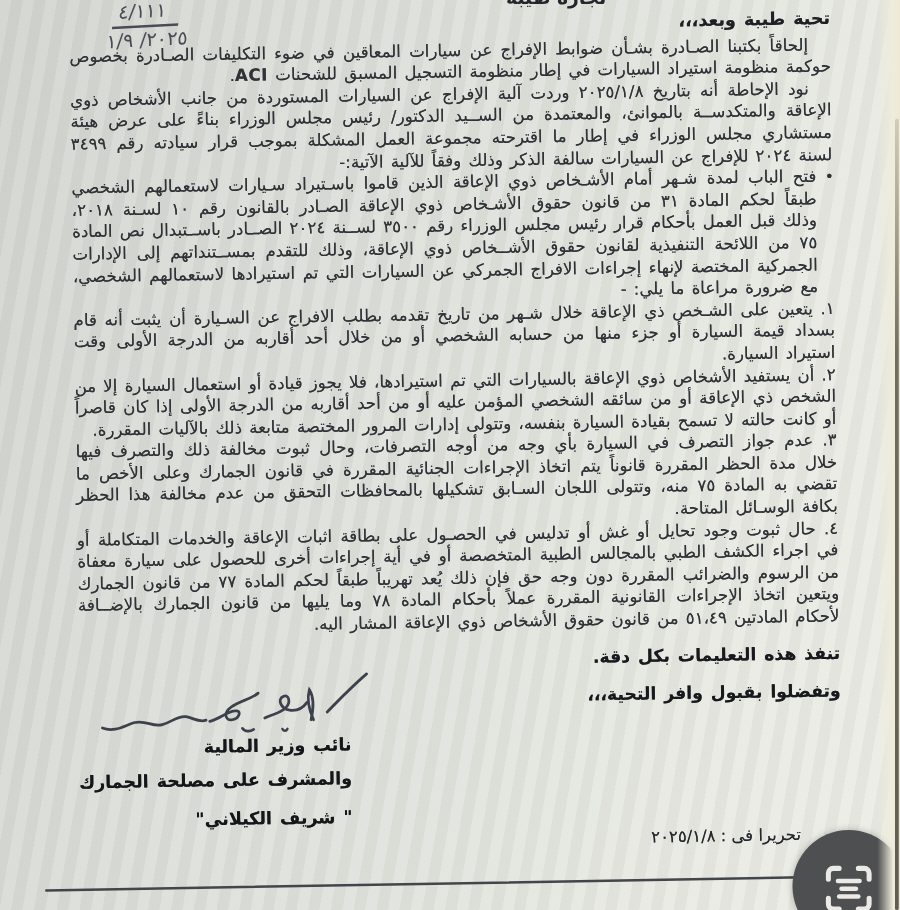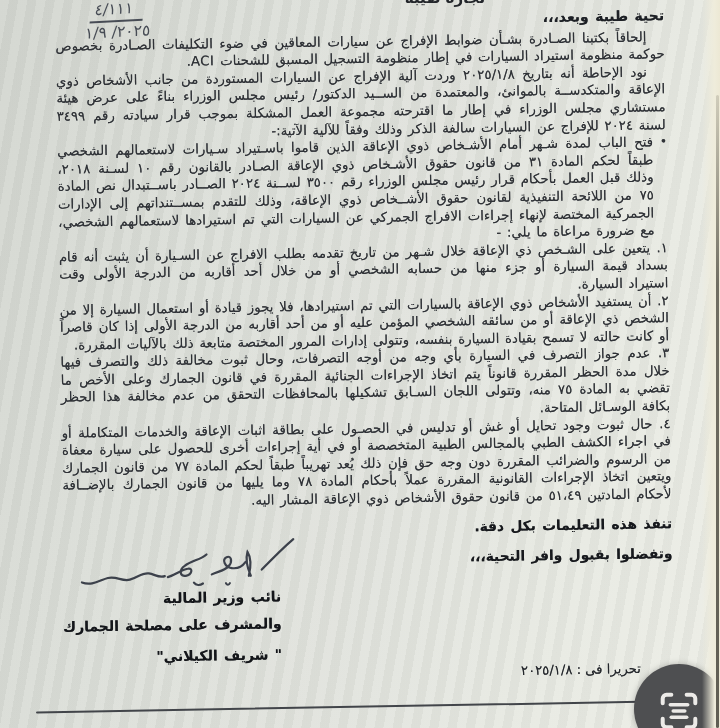--- a/index.html
+++ b/index.html
@@ -37,21 +37,21 @@
   .handnote{ position:absolute; left:58px; top:0; width:118px; text-align:center;
     transform:rotate(-3deg); color:#474c55; font-size:15.5px; line-height:19px;
     direction:rtl; letter-spacing:1px; }
   .handnote .ref{ display:inline-block; padding:0 10px 1px 4px; border-bottom:2px solid #474c55;
     transform:skewX(-8deg); }
   .handnote .date{ display:block; transform:skewX(-6deg); margin-top:1px; }
 
   .greeting{ font-weight:bold; font-size:14px; color:#1d2025; text-align:right; margin-bottom:3px; }
 
   p.body-par{ text-indent:18px; }
-  .strong-latin{ font-weight:normal; letter-spacing:.5px; }
+  .strong-latin{ font-weight:bold; letter-spacing:.5px; }
 
   .bullet-par{ position:relative; padding-right:13px; }
   .bullet-par .bullet{ position:absolute; right:-1px; top:0; font-size:12px; }
 
   .items p{ margin:0; }
 
   .closing{ text-align:right; text-align-last:right; font-weight:bold; color:#17191d;
     font-size:13.8px; margin-right:0; width:auto; }
   .closing-wrap{ margin-top:6px; margin-left:198px; text-align:left; }
   .closing-wrap .line{ display:inline-block; text-align:right; }

